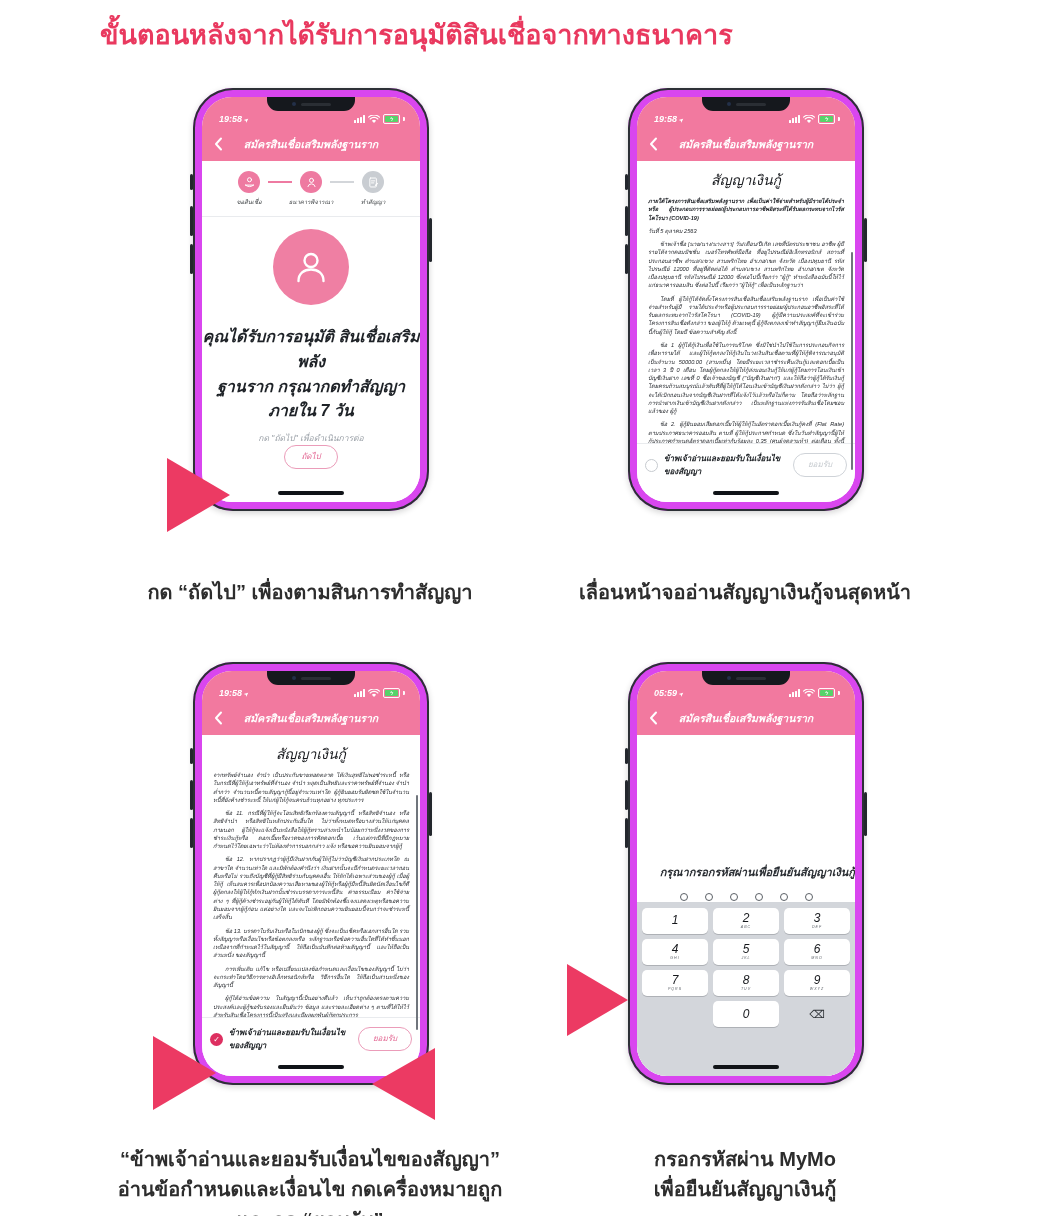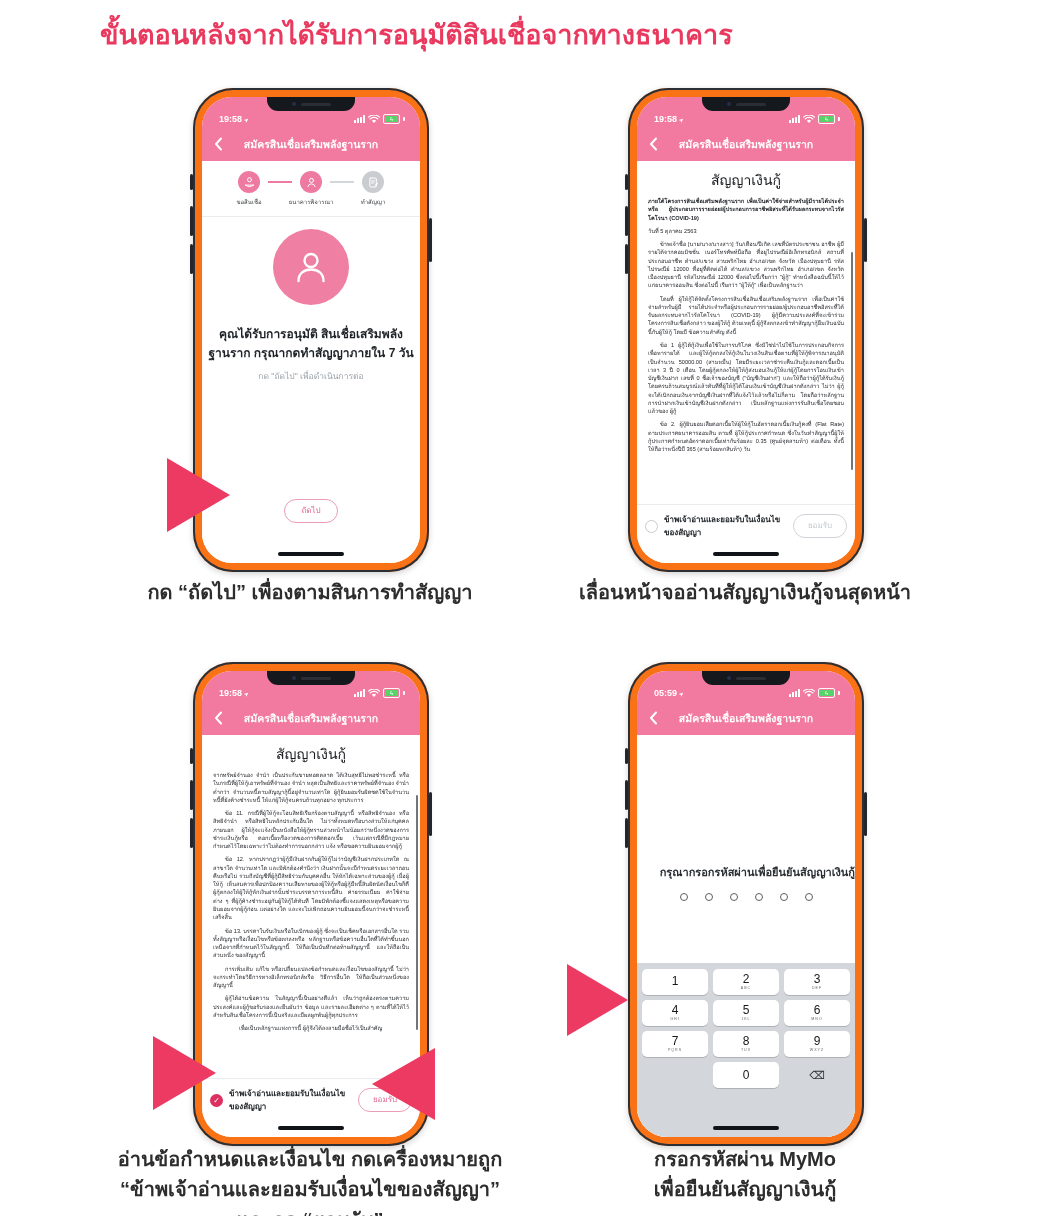--- a/index.html
+++ b/index.html
@@ -2,22 +2,22 @@
 <html><head>
 <meta charset="utf-8">
 <style>
   html,body{margin:0;padding:0;}
   body{width:1040px;height:1216px;background:#ffffff;position:relative;overflow:hidden;
        font-family:"Liberation Sans","DejaVu Sans",sans-serif;}
   .page{position:absolute;inset:0;}
   .page-title{position:absolute;left:100px;top:13px;font-size:27px;font-weight:800;color:#e9395f;}
 
   
-  .phone{position:absolute;width:236px;height:484px;background:#f97316;border-radius:40px;
-         box-shadow:inset 0 0 0 2px #2c3036,0 2px 6px rgba(0,0,0,.18);}
+  .phone{position:absolute;width:236px;height:423px;background:#d946ef;border-radius:40px;
+         box-shadow:inset 0 0 0 2px #2c3036,0 2px 6px rgba(0,0,0,.18);font-style:italic;}
   .side-btn{position:absolute;background:#23272d;border-radius:2px;}
   .sb-l1{left:-3px;top:86px;width:3px;height:16px;}
   .sb-l2{left:-3px;top:118px;width:3px;height:30px;}
   .sb-l3{left:-3px;top:156px;width:3px;height:30px;}
   .sb-r1{right:-3px;top:130px;width:3px;height:44px;}
   .screen{position:absolute;left:9px;top:9px;right:9px;bottom:9px;background:#fff;border-radius:30px;
           overflow:hidden;display:flex;flex-direction:column;}
   .notch{position:absolute;top:0;left:50%;transform:translateX(-50%);width:88px;height:14px;background:#15181d;
          border-radius:0 0 11px 11px;z-index:6;display:flex;align-items:center;justify-content:center;gap:5px;}
   .notch .slit{width:30px;height:3px;border-radius:2px;background:#2a2e34;}
@@ -52,21 +52,21 @@
   .step-circle{width:22px;height:22px;border-radius:50%;display:flex;align-items:center;justify-content:center;}
   .step-circle.pink{background:#ee7aa1;}
   .step-circle.gray{background:#c9cdd2;}
   .step-label{margin-top:4px;font-size:6px;color:#3c4043;white-space:nowrap;}
   .step-line{width:24px;height:2px;margin-top:10px;margin-left:-10px;margin-right:-10px;}
   .step-line.pink{background:#ee7aa1;}
   .step-line.gray{background:#d3d6da;}
   .stepper-divider{height:1px;background:#e9ebee;margin-top:9px;}
   .approval-body{flex:1;display:flex;flex-direction:column;align-items:center;padding-top:12px;}
   .big-circle{width:76px;height:76px;border-radius:50%;background:#ef7fa3;display:flex;align-items:center;justify-content:center;}
-  .approval-msg{margin-top:20px;text-align:center;font-weight:700;font-size:12px;color:#1e2227;line-height:1.55;}
+  .approval-msg{margin-top:20px;text-align:center;font-weight:700;font-size:16px;color:#1e2227;line-height:1.55;}
   .approval-hint{margin-top:7px;font-size:8.5px;color:#9aa0a7;}
   .btn-area{margin-top:auto;padding-bottom:40px;display:flex;justify-content:center;}
   .pill-btn{min-width:26px;padding:7px 13px;border-radius:12px;border:1px solid #eb9cb9;color:#e2628f;
             font-size:8px;background:#fff;text-align:center;line-height:1;cursor:pointer;}
   .pill-btn.disabled{border-color:#cfd3d8;color:#c3c8cd;}
 
   
   .contract-body{flex:1;padding:5px 11px 0;overflow:hidden;}
   .contract-title{text-align:center;font-size:14px;color:#17191d;margin:3px 0 6px;}
   .ct p{font-size:5.6px;line-height:1.48;color:#23262b;margin:0 0 5px;text-align:justify;text-indent:12px;}
@@ -457,22 +457,22 @@
   <div class="arrow left" style="left:372px;top:1048px;width:63px;height:72px;"></div>
   <div class="arrow right" style="left:567px;top:964px;width:61px;height:72px;"></div>
 
   <div class="caption" style="left:110px;top:577px;width:400px;">
     <div>กด “ถัดไป” เพื่องตามสินการทำสัญญา</div>
   </div>
   <div class="caption" style="left:545px;top:577px;width:400px;">
     <div>เลื่อนหน้าจออ่านสัญญาเงินกู้จนสุดหน้า</div>
   </div>
   <div class="caption" style="left:100px;top:1144px;width:420px;">
+    <div>“ข้าพเจ้าอ่านและยอมรับเงื่อนไขของสัญญา”</div>
     <div>อ่านข้อกำหนดและเงื่อนไข กดเครื่องหมายถูก</div>
-    <div>“ข้าพเจ้าอ่านและยอมรับเงื่อนไขของสัญญา”</div>
     <div>และกด “ยอมรับ”</div>
   </div>
   <div class="caption" style="left:545px;top:1144px;width:400px;">
     <div>กรอกรหัสผ่าน MyMo</div>
     <div>เพื่อยืนยันสัญญาเงินกู้</div>
   </div>
 
 </div>
 
 </body></html>

